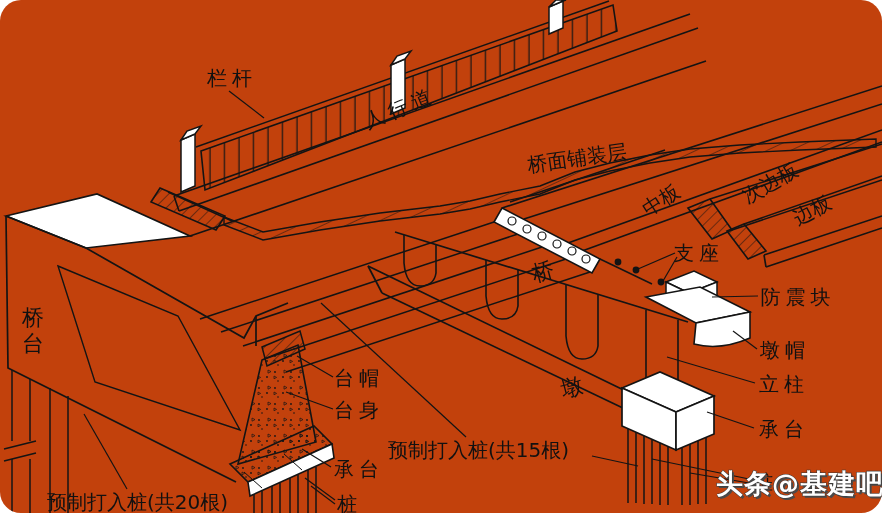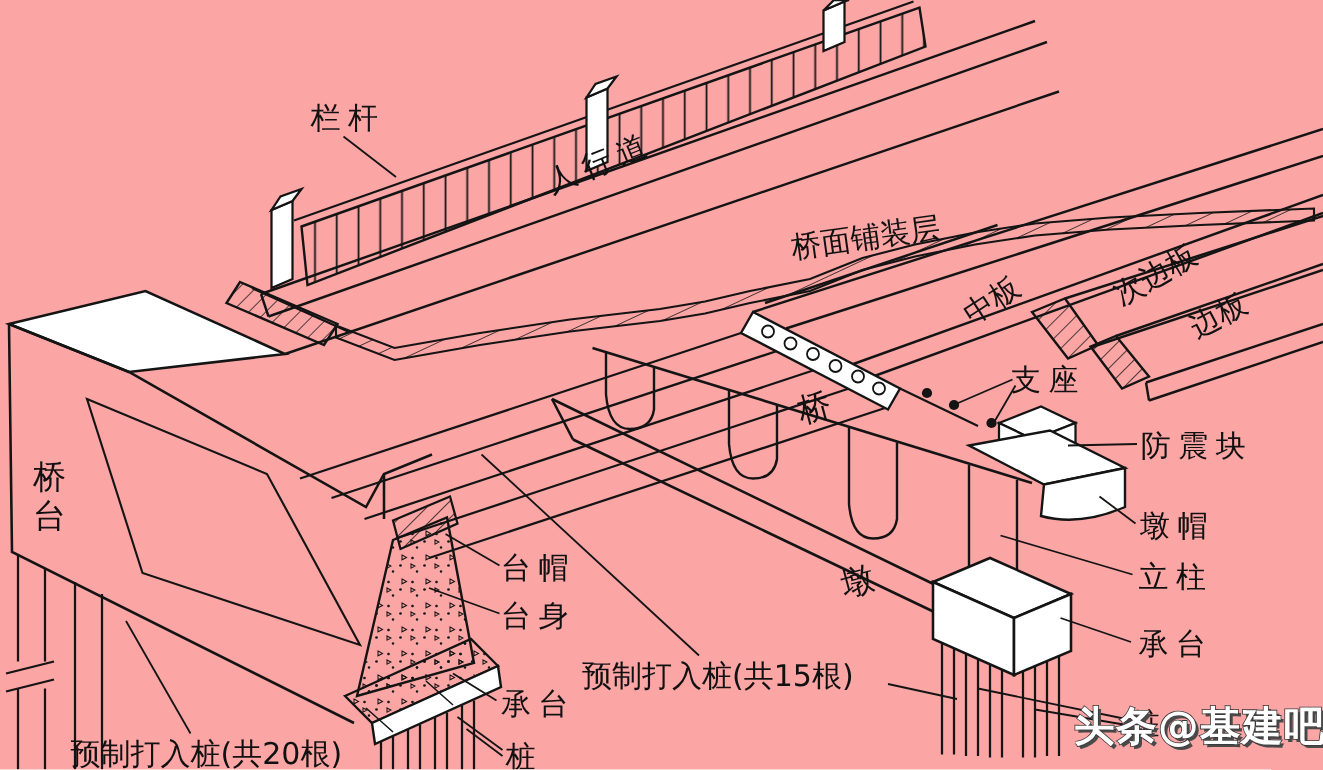--- a/index.html
+++ b/index.html
@@ -1,17 +1,17 @@
 <!DOCTYPE html>
 <html><head>
 <meta charset="utf-8">
 <style>
   html,body{margin:0;padding:0;background:#ffffff;}
-  .stage{position:relative;width:882px;height:513px;background:#fca5a5;overflow:hidden;
-         font-family:"DejaVu Sans",sans-serif;}
+  .stage{position:relative;width:882px;height:513px;background:#c2410c;overflow:hidden;
+         font-family:"DejaVu Sans",sans-serif;border-radius:21px;}
   svg{display:block}
   text{fill:#111;font-family:"DejaVu Sans",sans-serif;}
   .lbl{font-size:20px;}
   .lbl-sp{font-size:20px;letter-spacing:5px;}
   .lbl-big{font-size:22px;}
   .lbl-long{font-size:20px;}
   .wm-shadow{font-size:27px;font-weight:bold;fill:#4a4a4a;letter-spacing:1px;}
   .wm-main{font-size:27px;font-weight:bold;fill:#ffffff;stroke:#3a3a3a;stroke-width:1.1px;
            letter-spacing:1px;paint-order:stroke;}
 </style>

